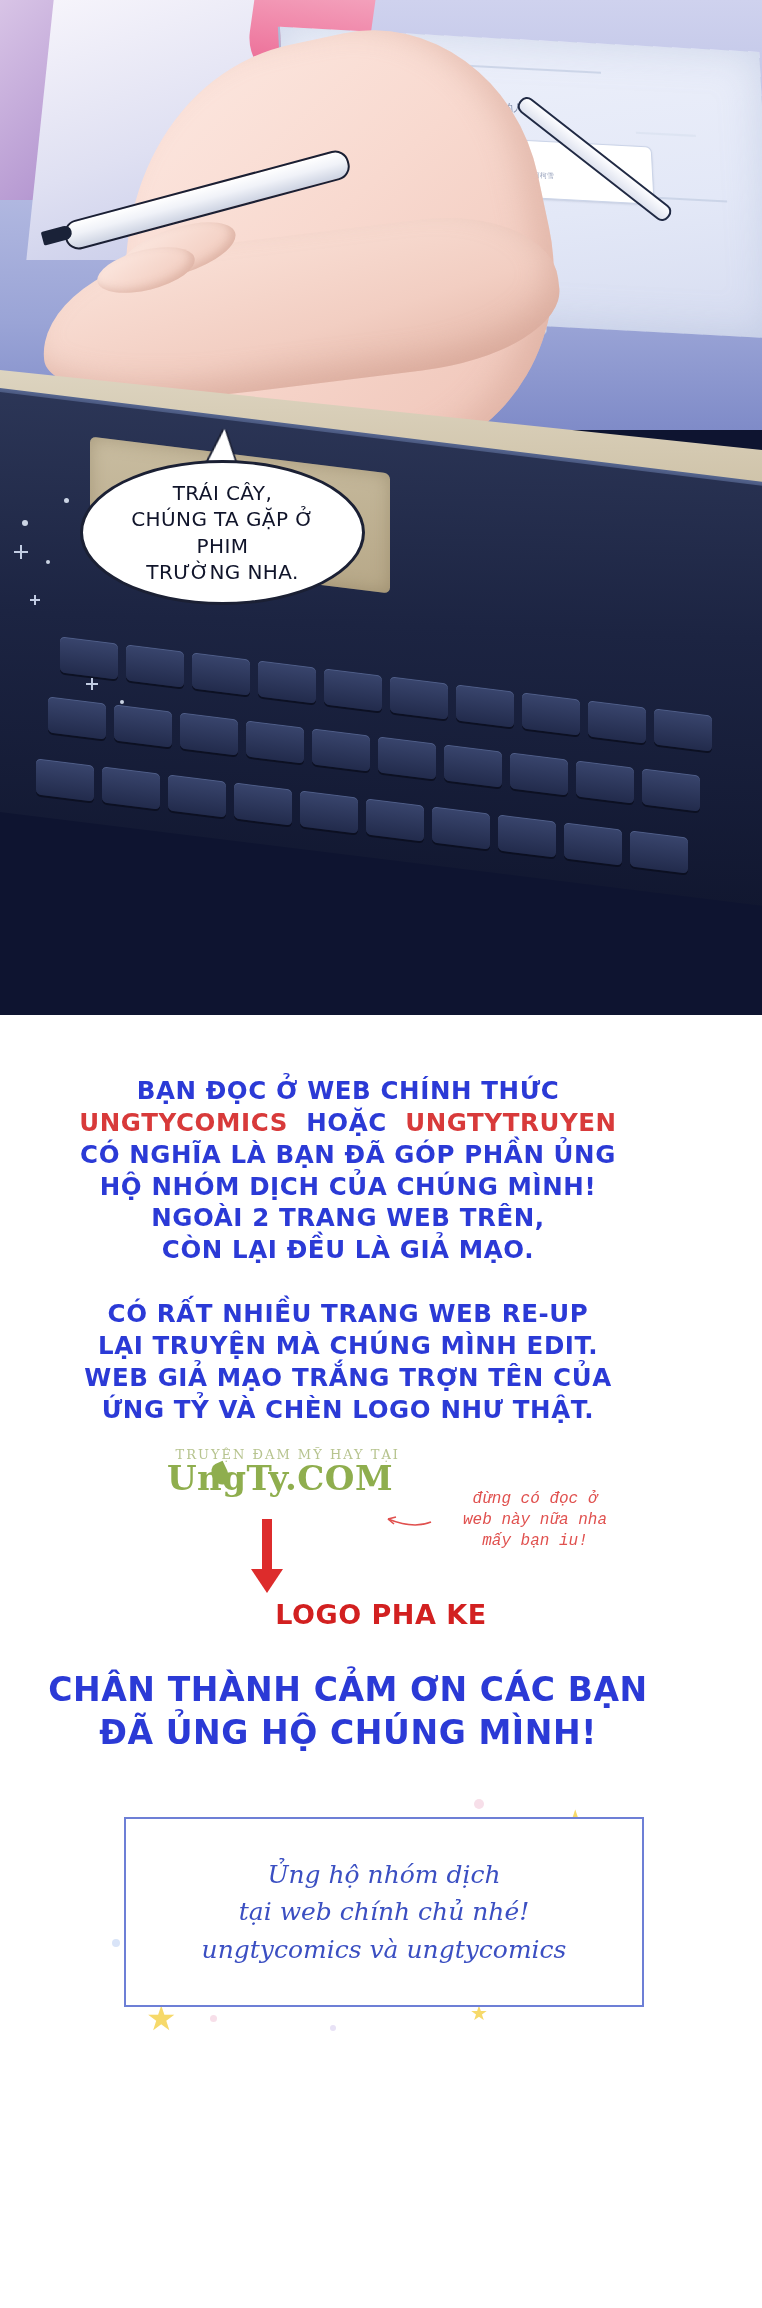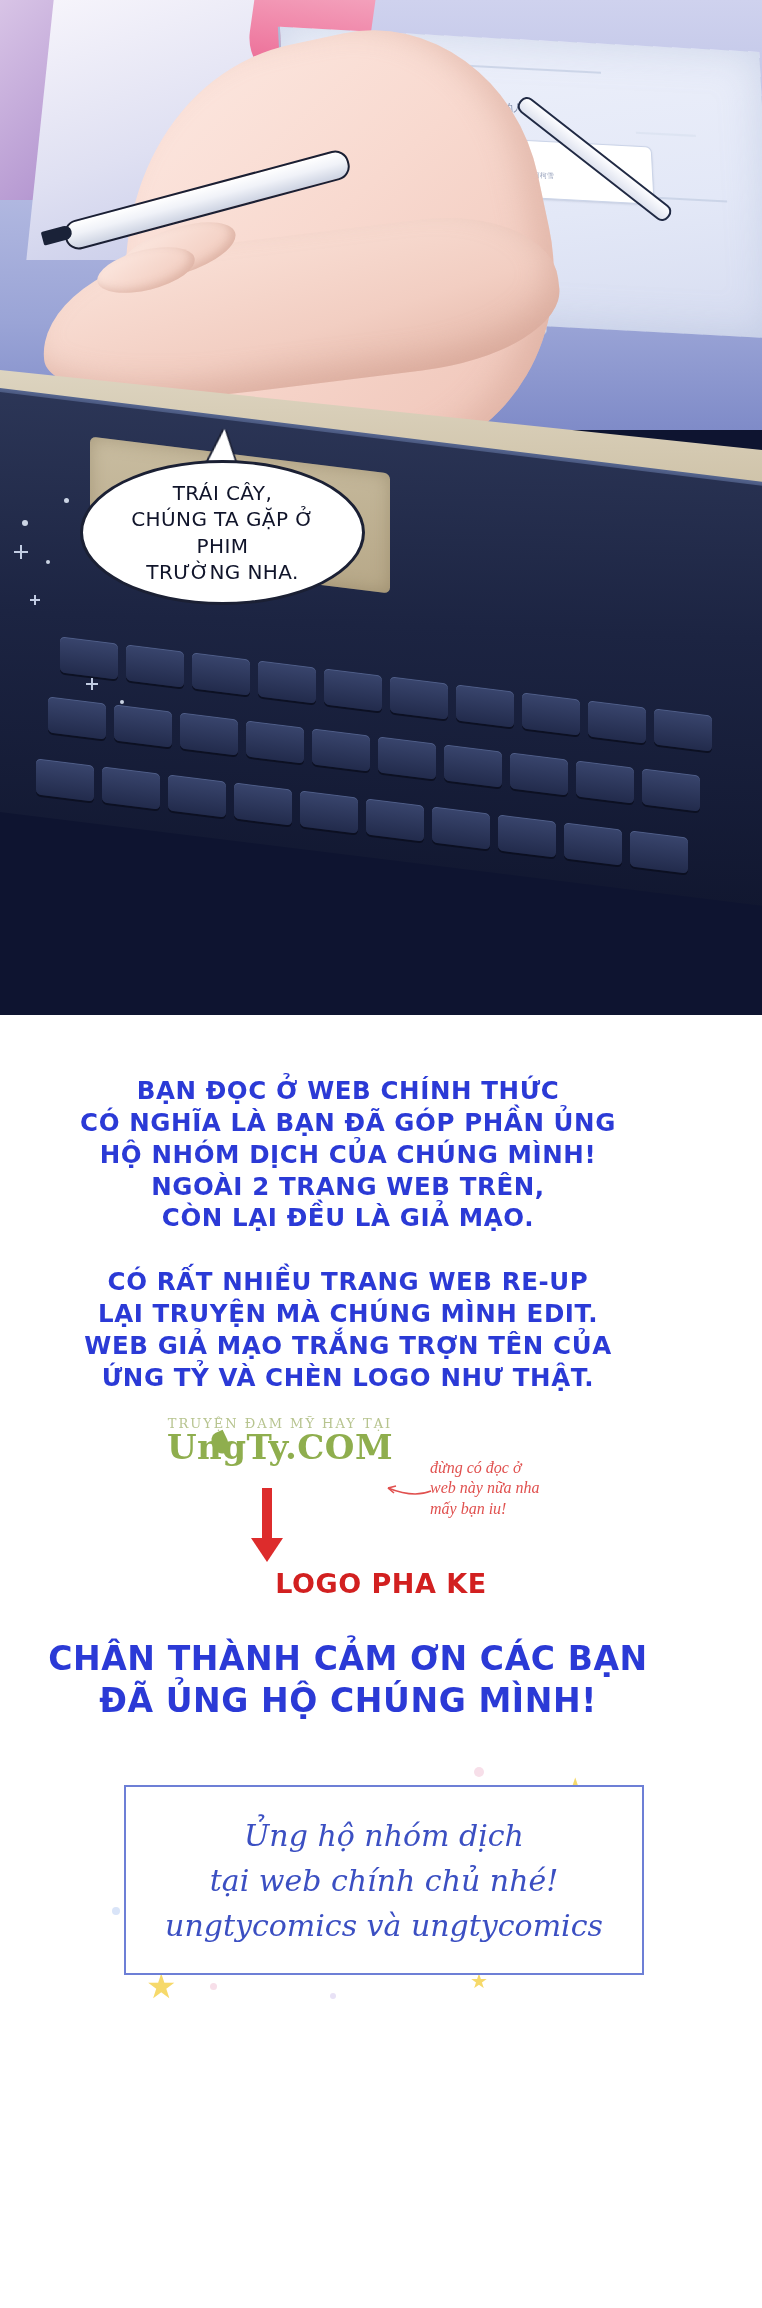--- a/index.html
+++ b/index.html
@@ -304,20 +304,21 @@
     left: 160px; top: 0px;
     width: 240px;
     text-align: center;
   }
   .fl-top {
     font-family: "DejaVu Serif", serif;
     font-size: 13px;
     letter-spacing: 2px;
     color: #b7c48f;
     text-transform: uppercase;
+    text-align: right;
   }
   .fl-main {
     font-family: "DejaVu Serif", serif;
     font-size: 34px;
     font-weight: 700;
     color: #8fae4e;
     letter-spacing: 0.5px;
     margin-top: -4px;
   }
   .fl-leaf {
@@ -325,25 +326,25 @@
     left: 52px; top: 16px;
     width: 16px; height: 22px;
     background: #8fae4e;
     border-radius: 50% 0 50% 50%;
     transform: rotate(-25deg);
   }
   .note-red {
     position: absolute;
     left: 430px; top: 42px;
     width: 210px;
-    font-family: Liberation Serif, serif;
+    font-family: Liberation Mono, monospace;
     font-size: 16px;
     line-height: 1.3;
     color: #e0504e;
-    text-align: left;
+    text-align: center;
     font-style: italic;
   }
   .note-arrow {
     position: absolute;
     left: 385px; top: 66px;
     width: 48px; height: 14px;
   }
   .down-arrow {
     position: absolute;
     left: 262px; top: 72px;
@@ -396,21 +397,21 @@
     background: #ffffff;
     box-sizing: border-box;
     display: flex;
     flex-direction: column;
     align-items: center;
     justify-content: center;
   }
   .fc-line {
     font-family: "DejaVu Serif", serif;
     font-style: italic;
-    font-size: 30px;
+    font-size: 25px;
     line-height: 1.5;
     color: #3b4fc2;
     text-align: center;
   }
   .star-shape {
     position: absolute;
     font-size: 34px;
     line-height: 1;
     color: #f6d96a;
   }
@@ -515,20 +516,25 @@
       <div class="bubble-text">TRÁI CÂY,
 CHÚNG TA GẶP Ở PHIM
 TRƯỜNG NHA.</div>
     </div>
   </div>
 
   <div class="credits">
 
     <div class="cr-para cr-p1">
       <div>BẠN ĐỌC Ở WEB CHÍNH THỨC</div>
+      <div>
+        <span class="hl">UNGTYCOMICS</span>
+        <span>&nbsp;HOẶC&nbsp;</span>
+        <span class="hl">UNGTYTRUYEN</span>
+      </div>
       <div>CÓ NGHĨA LÀ BẠN ĐÃ GÓP PHẦN ỦNG</div>
       <div>HỘ NHÓM DỊCH CỦA CHÚNG MÌNH!</div>
     </div>
 
     <div class="cr-para cr-p2">
       <div>NGOÀI 2 TRANG WEB TRÊN,</div>
       <div>CÒN LẠI ĐỀU LÀ GIẢ MẠO.</div>
     </div>
 
     <div class="cr-para cr-p3">

